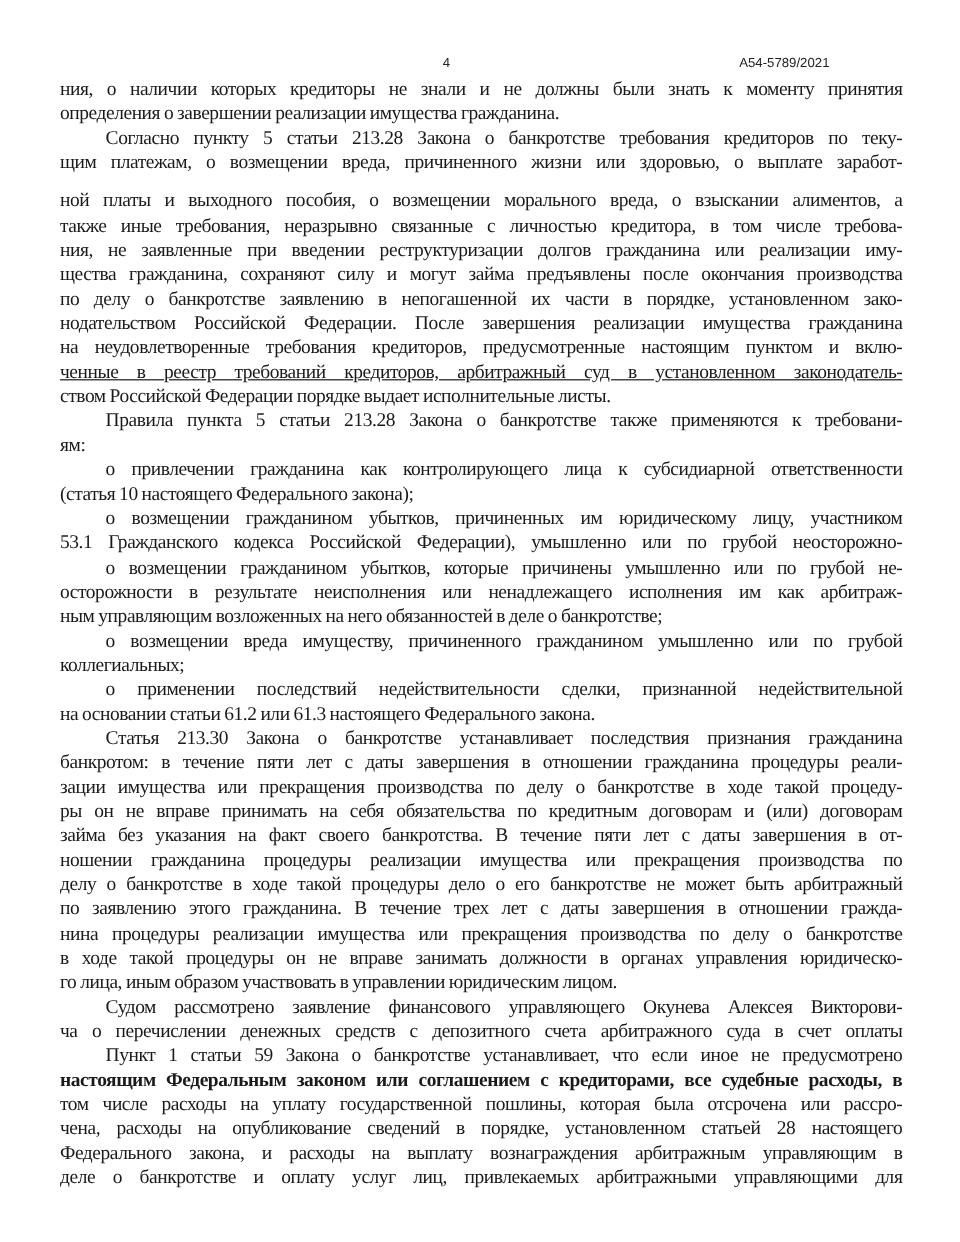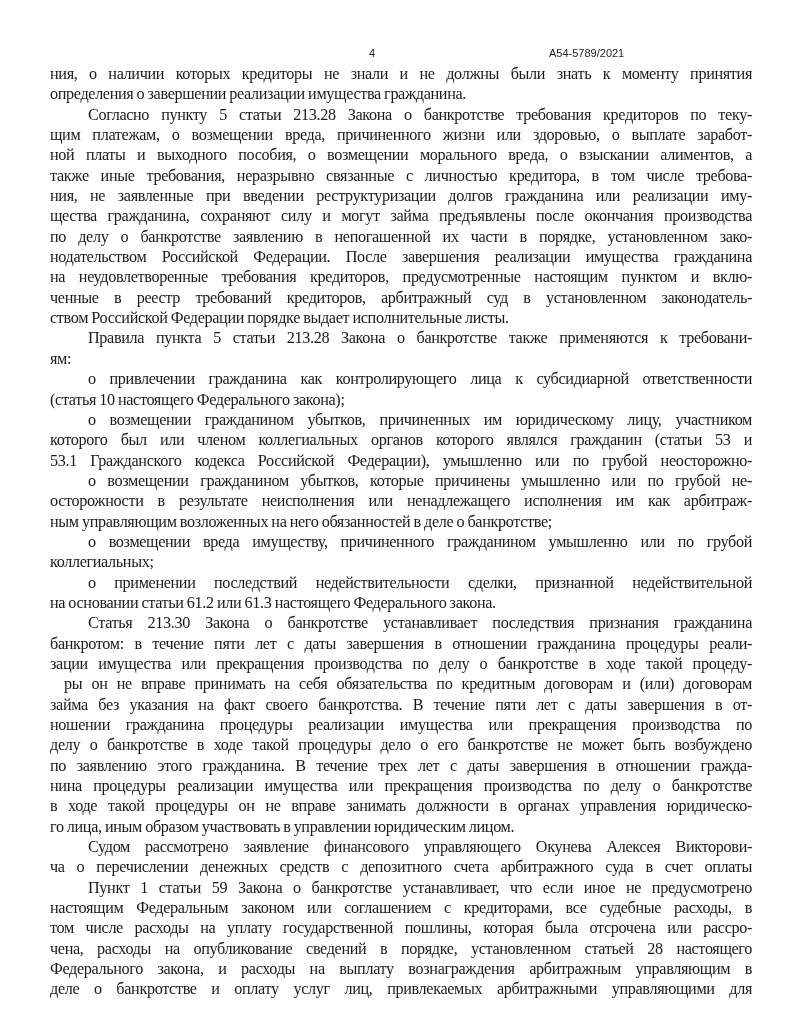--- a/index.html
+++ b/index.html
@@ -24,21 +24,21 @@
       font-size: 11px;
       line-height: 16px;
       color: #222;
     }
     .page-number {
       position: absolute;
       left: 369px;
     }
     .case-number {
       position: absolute;
-      left: 549px;
+      left: 616px;
     }
     .body-text {
       position: absolute;
       top: 64px;
       left: 50px;
       width: 702px;
       font-family: "Liberation Serif", serif;
       font-size: 16.2px;
       line-height: 20.35px;
       text-align: justify;
@@ -72,74 +72,73 @@
 </div>
 
 <div class="body-text" id="body-text">
     <p class="continuation">
       <span class="line" style="text-indent: 0px;">ния, о наличии которых кредиторы не знали и не должны были знать к моменту принятия</span>
       <span class="line last" style="text-indent: 0px;">определения о завершении реализации имущества гражданина.</span>
     </p>
     <p>
       <span class="line" style="text-indent: 38px;">Согласно пункту 5 статьи 213.28 Закона о банкротстве  требования кредиторов по теку-</span>
       <span class="line" style="text-indent: 0px;">щим платежам, о возмещении вреда, причиненного жизни или здоровью, о выплате заработ-</span>
-      <span class="line" style="text-indent: 0px;">ной платы и выходного пособия, о возмещении морального вреда, о взыскании алиментов, а</span>
+      <span class="line" style="text-indent: 0px; margin-top: 12px;">ной платы и выходного пособия, о возмещении морального вреда, о взыскании алиментов, а</span>
       <span class="line" style="text-indent: 0px;">также иные требования, неразрывно связанные с личностью кредитора, в том числе требова-</span>
       <span class="line" style="text-indent: 0px;">ния, не заявленные при введении реструктуризации долгов гражданина или реализации иму-</span>
       <span class="line" style="text-indent: 0px;">щества гражданина, сохраняют силу и могут займа предъявлены после окончания производства</span>
       <span class="line" style="text-indent: 0px;">по делу о банкротстве заявлению в непогашенной их части в порядке, установленном зако-</span>
       <span class="line" style="text-indent: 0px;">нодательством Российской Федерации. После завершения реализации имущества гражданина</span>
       <span class="line" style="text-indent: 0px;">на неудовлетворенные требования кредиторов, предусмотренные настоящим пунктом и вклю-</span>
-      <span class="line" style="text-indent: 0px;">ченные в реестр требований кредиторов, арбитражный суд в установленном законодатель-</span>
+      <span class="line" style="text-indent: 0px; text-decoration: underline;">ченные в реестр требований кредиторов, арбитражный суд в установленном законодатель-</span>
       <span class="line last" style="text-indent: 0px;">ством Российской Федерации порядке выдает исполнительные листы.</span>
     </p>
     <p>
       <span class="line" style="text-indent: 38px;">Правила пункта 5 статьи 213.28 Закона о банкротстве  также применяются к требовани-</span>
       <span class="line last" style="text-indent: 0px;">ям:</span>
     </p>
     <p>
       <span class="line" style="text-indent: 38px;">о привлечении гражданина как контролирующего лица к субсидиарной ответственности</span>
       <span class="line last" style="text-indent: 0px;">(статья 10 настоящего Федерального закона);</span>
     </p>
     <p>
       <span class="line" style="text-indent: 38px;">о возмещении гражданином убытков, причиненных им юридическому лицу, участником</span>
-      <span class="line" style="text-indent: 0px;">которого был или членом коллегиальных органов которого являлся гражданин (статьи 53 и</span>
       <span class="line" style="text-indent: 0px; font-family: Liberation Serif, serif;">53.1 Гражданского кодекса Российской Федерации), умышленно или по грубой неосторожно-</span>
     </p>
     <p>
       <span class="line" style="text-indent: 38px;">о возмещении гражданином убытков, которые причинены умышленно или по грубой не-</span>
       <span class="line" style="text-indent: 0px;">осторожности в результате неисполнения или ненадлежащего исполнения им как арбитраж-</span>
       <span class="line last" style="text-indent: 0px;">ным управляющим возложенных на него обязанностей в деле о банкротстве;</span>
     </p>
     <p>
       <span class="line" style="text-indent: 38px;">о возмещении вреда имуществу, причиненного гражданином умышленно или по грубой</span>
       <span class="line last" style="text-indent: 0px;">коллегиальных;</span>
     </p>
     <p>
       <span class="line" style="text-indent: 38px;">о применении последствий недействительности сделки, признанной недействительной</span>
       <span class="line last" style="text-indent: 0px;">на основании статьи 61.2 или 61.3 настоящего Федерального закона.</span>
     </p>
     <p>
       <span class="line" style="text-indent: 38px;">Статья 213.30 Закона о банкротстве  устанавливает последствия признания гражданина</span>
       <span class="line" style="text-indent: 0px;">банкротом: в течение пяти лет с даты завершения в отношении гражданина процедуры реали-</span>
       <span class="line" style="text-indent: 0px;">зации имущества или прекращения производства по делу о банкротстве в ходе такой процеду-</span>
-      <span class="line" style="text-indent: 0px; margin-left: 14px;">ры он не вправе принимать на себя обязательства по кредитным договорам и (или) договорам</span>
+      <span class="line" style="text-indent: 0px;">ры он не вправе принимать на себя обязательства по кредитным договорам и (или) договорам</span>
       <span class="line" style="text-indent: 0px;">займа без указания на факт своего банкротства.  В течение пяти лет с даты завершения в от-</span>
       <span class="line" style="text-indent: 0px;">ношении гражданина процедуры реализации имущества или прекращения производства по</span>
-      <span class="line" style="text-indent: 0px;">делу о банкротстве в ходе такой процедуры дело о его банкротстве не может быть возбуждено</span>
+      <span class="line" style="text-indent: 0px;">делу о банкротстве в ходе такой процедуры дело о его банкротстве не может быть арбитражный</span>
       <span class="line" style="text-indent: 0px;">по заявлению этого гражданина. В течение трех лет с даты завершения в отношении гражда-</span>
       <span class="line" style="text-indent: 0px;">нина процедуры реализации имущества или прекращения производства по делу о банкротстве</span>
       <span class="line" style="text-indent: 0px;">в ходе такой процедуры он не вправе занимать должности в органах управления юридическо-</span>
       <span class="line last" style="text-indent: 0px;">го лица, иным образом участвовать в управлении юридическим лицом.</span>
     </p>
     <p>
       <span class="line" style="text-indent: 38px;">Судом рассмотрено заявление финансового управляющего Окунева Алексея Викторови-</span>
       <span class="line" style="text-indent: 0px;">ча о перечислении денежных средств с депозитного счета арбитражного суда в счет оплаты</span>
     </p>
     <p>
       <span class="line" style="text-indent: 38px;">Пункт 1 статьи 59 Закона о банкротстве устанавливает, что если иное не предусмотрено</span>
-      <span class="line" style="text-indent: 0px;">настоящим Федеральным законом или соглашением с кредиторами, все судебные расходы, в</span>
+      <span class="line" style="text-indent: 0px; font-weight: bold;">настоящим Федеральным законом или соглашением с кредиторами, все судебные расходы, в</span>
       <span class="line" style="text-indent: 0px;">том числе расходы на уплату государственной пошлины, которая была отсрочена или рассро-</span>
       <span class="line" style="text-indent: 0px;">чена, расходы на опубликование сведений в порядке, установленном статьей 28 настоящего</span>
       <span class="line" style="text-indent: 0px;">Федерального закона, и расходы на выплату вознаграждения арбитражным управляющим в</span>
       <span class="line" style="text-indent: 0px;">деле о банкротстве и оплату услуг лиц, привлекаемых арбитражными управляющими для</span>
     </p>
   </div>
 
 </body></html>

